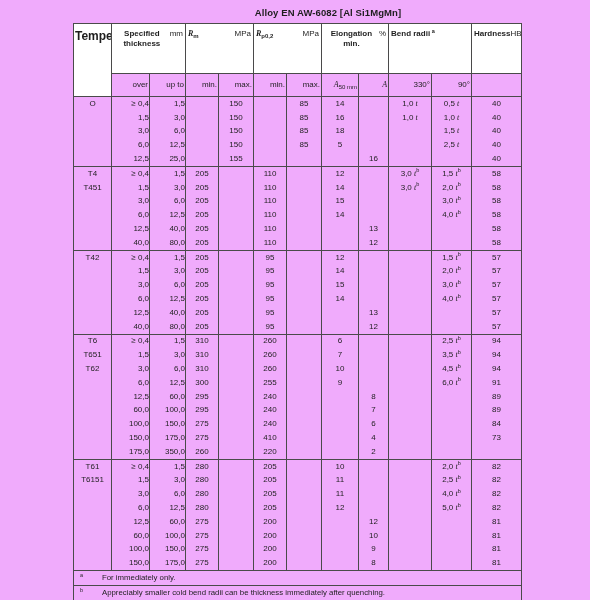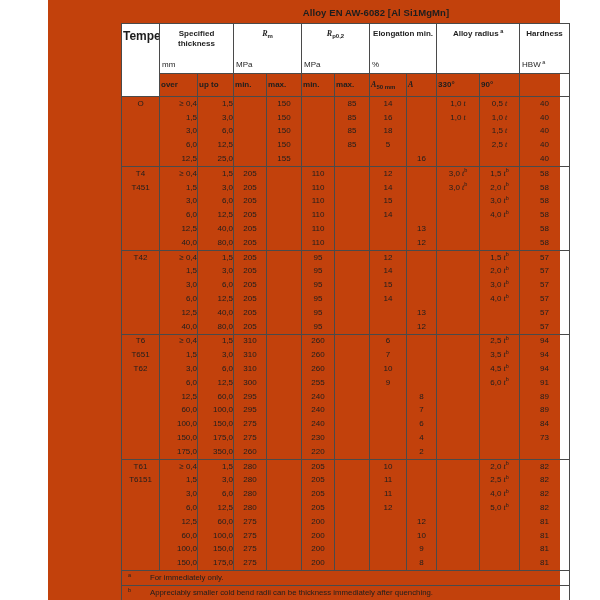--- a/index.html
+++ b/index.html
@@ -1,30 +1,30 @@
 <!DOCTYPE html>
 <html><head>
 <meta charset="utf-8">
 <style>
   html,body{margin:0;padding:0;width:600px;height:600px;overflow:hidden;background:#ffffff;}
   body{font-family:"Liberation Sans","DejaVu Sans",sans-serif;color:#1e1e1e;-webkit-font-smoothing:antialiased;}
-  .page{position:relative;width:512px;height:600px;background:#c2410c;margin-left:48px;}
+  .page{position:relative;width:590px;height:600px;background:#f0abfc;}
   .title{position:absolute;top:7px;left:0;width:600px;text-align:center;font-size:9.5px;font-weight:bold;transform:translateX(28px);letter-spacing:0.1px;}
 
   table.alloy{position:absolute;left:73px;top:23px;width:448px;border-collapse:collapse;table-layout:fixed;
     border:1.5px solid #2f2f2f;border-bottom:3px solid #333a47;}
   th,td{border:1px solid #4a4a4a;margin:0;overflow:hidden;}
 
   
   tr.h1 th{height:47px;vertical-align:top;background:#fff;}
-  .hcell{display:flex;flex-direction:column;justify-content:space-between;height:100%;box-sizing:border-box;padding:4px 1px 3px;}
+  .hcell{display:flex;flex-direction:row;justify-content:space-between;height:100%;box-sizing:border-box;padding:4px 1px 3px;}
   .hname{font-weight:bold;font-size:8px;line-height:1.3;text-align:center;}
   .hunit{font-weight:normal;font-size:8px;text-align:left;}
   th.t-temper-h{padding-top:5px;font-weight:bold;font-size:12px;text-align:center;}
-  tr.h2 th{height:20px;font-weight:bold;font-size:8px;text-align:left;line-height:1;}
+  tr.h2 th{height:20px;font-weight:normal;font-size:8px;text-align:right;line-height:1;}
 
   
   .sym{font-family:"Liberation Serif","DejaVu Serif",serif;font-style:italic;}
   sub{font-size:6px;line-height:0;position:relative;top:2px;vertical-align:baseline;}
   sup,.hsup,.bsup{font-size:5.5px;line-height:0;position:relative;top:-3.5px;vertical-align:baseline;}
   .hsup{margin-left:1.5px;}
 
   
   tbody#data-body td{height:13.8px;font-size:8px;line-height:1;padding:0;border-top:0;border-bottom:0;}
   tbody#data-body tr.block-start td{border-top:1px solid #4a4a4a;}
@@ -80,21 +80,21 @@
           </div>
         </th>
         <th colspan="2">
           <div class="hcell">
             <div class="hname">Elongation min.</div>
             <div class="hunit">%</div>
           </div>
         </th>
         <th colspan="2">
           <div class="hcell">
-            <div class="hname"><span>Alloy radius</span><span class="hsup">a</span></div>
+            <div class="hname"><span>Bend radii</span><span class="hsup">a</span></div>
             <div class="hunit"></div>
           </div>
         </th>
         <th>
           <div class="hcell">
             <div class="hname">Hardness</div>
             <div class="hunit"><span>HBW</span><span class="hsup">a</span></div>
           </div>
         </th>
       </tr>
@@ -449,21 +449,21 @@
           <td class="t-c"></td>
           <td class="t-c"></td>
           <td class="t-c">84</td>
         </tr>
         <tr>
           <td class="t-temper"></td>
           <td class="t-th">150,0</td>
           <td class="t-th">175,0</td>
           <td class="t-c">275</td>
           <td class="t-c"></td>
-          <td class="t-c">230</td>
+          <td class="t-c">410</td>
           <td class="t-c"></td>
           <td class="t-c"></td>
           <td class="t-c">4</td>
           <td class="t-c"></td>
           <td class="t-c"></td>
           <td class="t-c">73</td>
         </tr>
         <tr>
           <td class="t-temper"></td>
           <td class="t-th">175,0</td>

